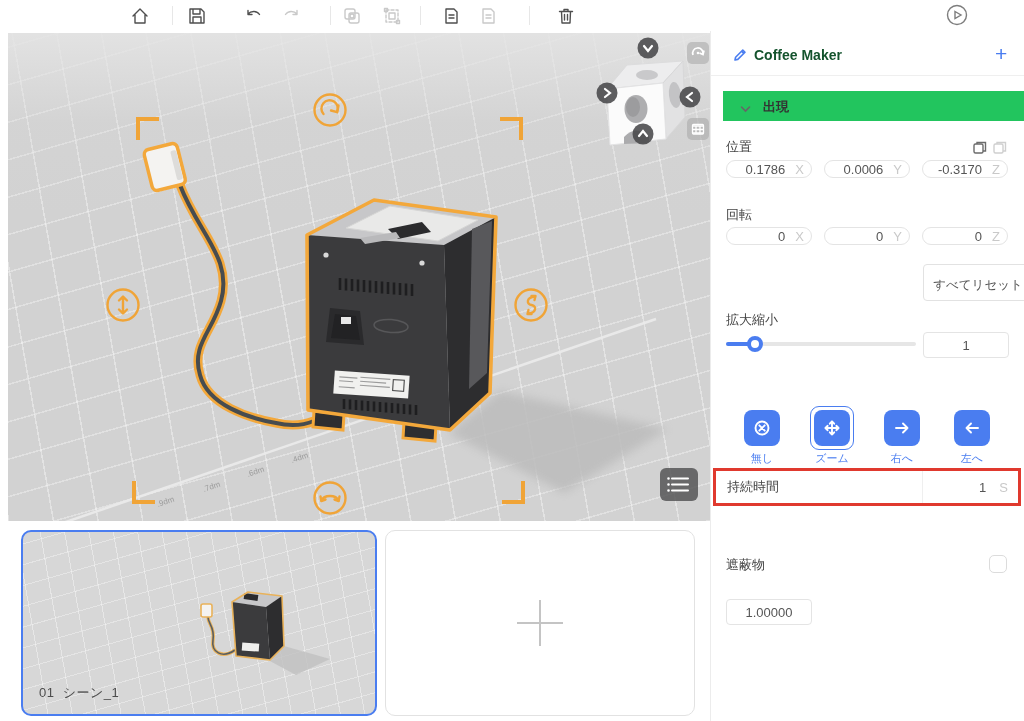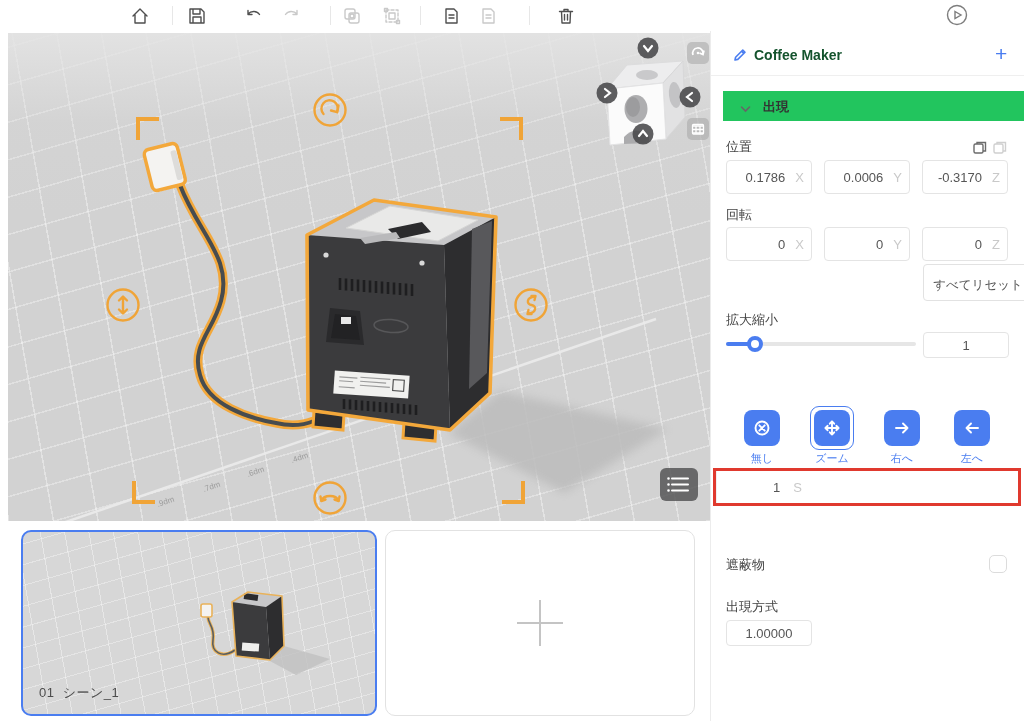--- a/index.html
+++ b/index.html
@@ -63,21 +63,21 @@
   .pencil { position:absolute; left:21px; top:12px; width:16px; height:16px; }
   .pencil svg { width:16px; height:16px; stroke:#4a7df0; fill:none; stroke-width:1.6; stroke-linecap:round; stroke-linejoin:round;}
   .add-res { position:absolute; left:284px; top:7px; font-size:21px; font-weight:300; color:#4a7df0; cursor:pointer; }
 
   .sec-head { position:absolute; left:12px; width:314px; height:30px; background:#22c55e; }
   .sec-head .chev { position:absolute; left:17px; top:10px; width:11px; height:8px; }
   .sec-head .chev svg { width:11px; height:8px; stroke:#666; fill:none; stroke-width:1.6; stroke-linecap:round; }
   .sec-head .sec-title { position:absolute; left:40px; top:7px; font-weight:bold; color:#333; }
 
   .fld-label { position:absolute; color:#444; }
-  .xyz-input { position:absolute; width:86px; height:34px; border:1px solid #e4e4e4; border-radius:4px;
+  .xyz-input { position:absolute; width:86px; height:18px; border:1px solid #e4e4e4; border-radius:12px;
     background:#fff; display:flex; align-items:center; justify-content:flex-end; padding:0 7px; }
   .xyz-input .val { color:#555; }
   .xyz-input .axis { color:#c9c9c9; margin-left:10px; }
   .copy-ics { position:absolute; left:260px; top:108px; width:40px; height:18px; }
   .copy-ics svg { width:18px; height:18px; fill:none; stroke-width:1.4; }
 
   .reset-btn { position:absolute; left:212px; top:233px; width:110px; height:37px; border:1px solid #e2e2e2;
     border-radius:4px; background:#fff; color:#555; font-size:12.5px; line-height:1.35; text-align:center;
     padding-top:12px; word-break:break-all; cursor:pointer; }
 
@@ -427,28 +427,29 @@
           <path d="M16 10 H4.5 M9 5.5 L4.5 10 L9 14.5"></path>
         </svg>
       </div>
 
     <div class="mode-label" style="left:16px">無し</div>
     <div class="mode-label" style="left:86px">ズーム</div>
     <div class="mode-label" style="left:156px">右へ</div>
     <div class="mode-label" style="left:226px">左へ</div>
 
     <div class="duration-row">
+      <span class="dl">持続時間</span>
       <span class="din">
         <span class="dv">1</span>
         <span class="du">S</span>
       </span>
     </div>
 
 
     <div class="fld-label" style="left:15px; top:525px">遮蔽物</div>
     <div class="checkbox"></div>
 
     <div class="fld-label" style="left:15px; top:567px">出現方式</div>
-    <div class="num-box" style="left:15px; top:589px">
+    <div class="num-box" style="left:15px; top:568px">
       <span>1.00000</span>
       </div>
   </div>
 </div>
 
 </body></html>

